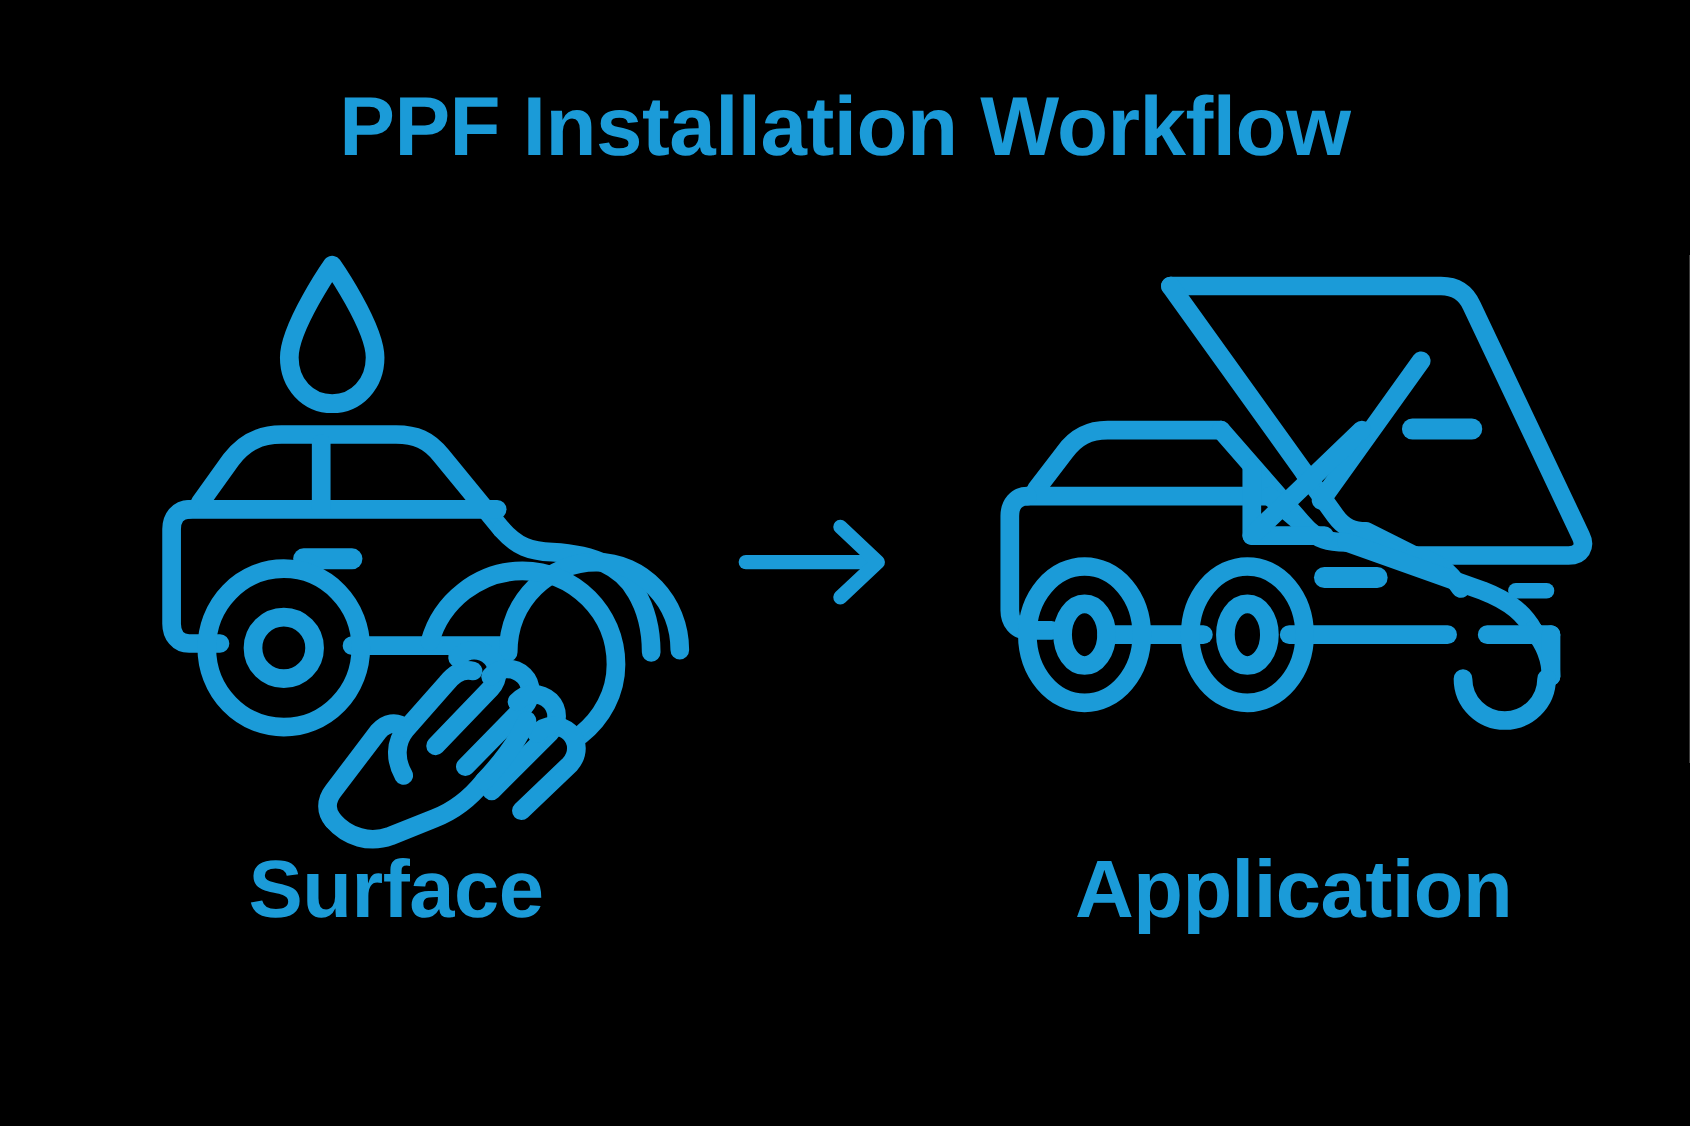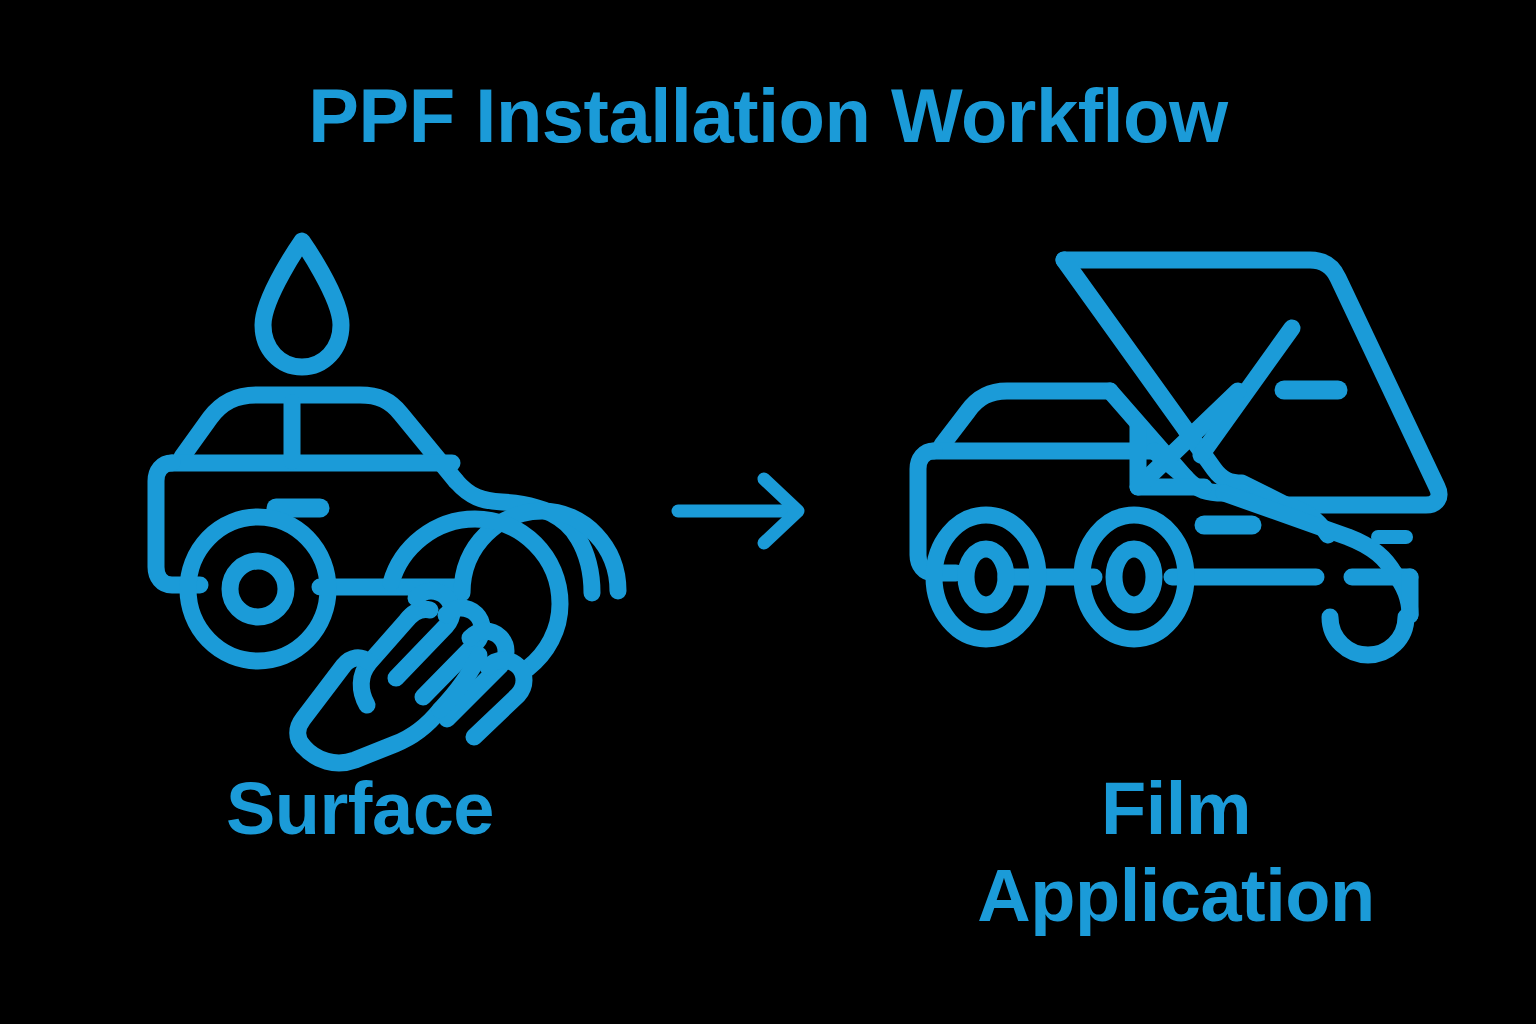--- a/index.html
+++ b/index.html
@@ -212,18 +212,17 @@
         </g>
 
         <g>
           <path d="M252 200 L252 262 L318 262"></path>
           <path d="M252 262 L352 166"></path>
         </g>
       </svg>
     </div>
 
     <div class="step-label">
-      <span class="line">Film</span>
       <span class="line">Application</span>
     </div>
   </div>
 
 </div>
 
 </body></html>

